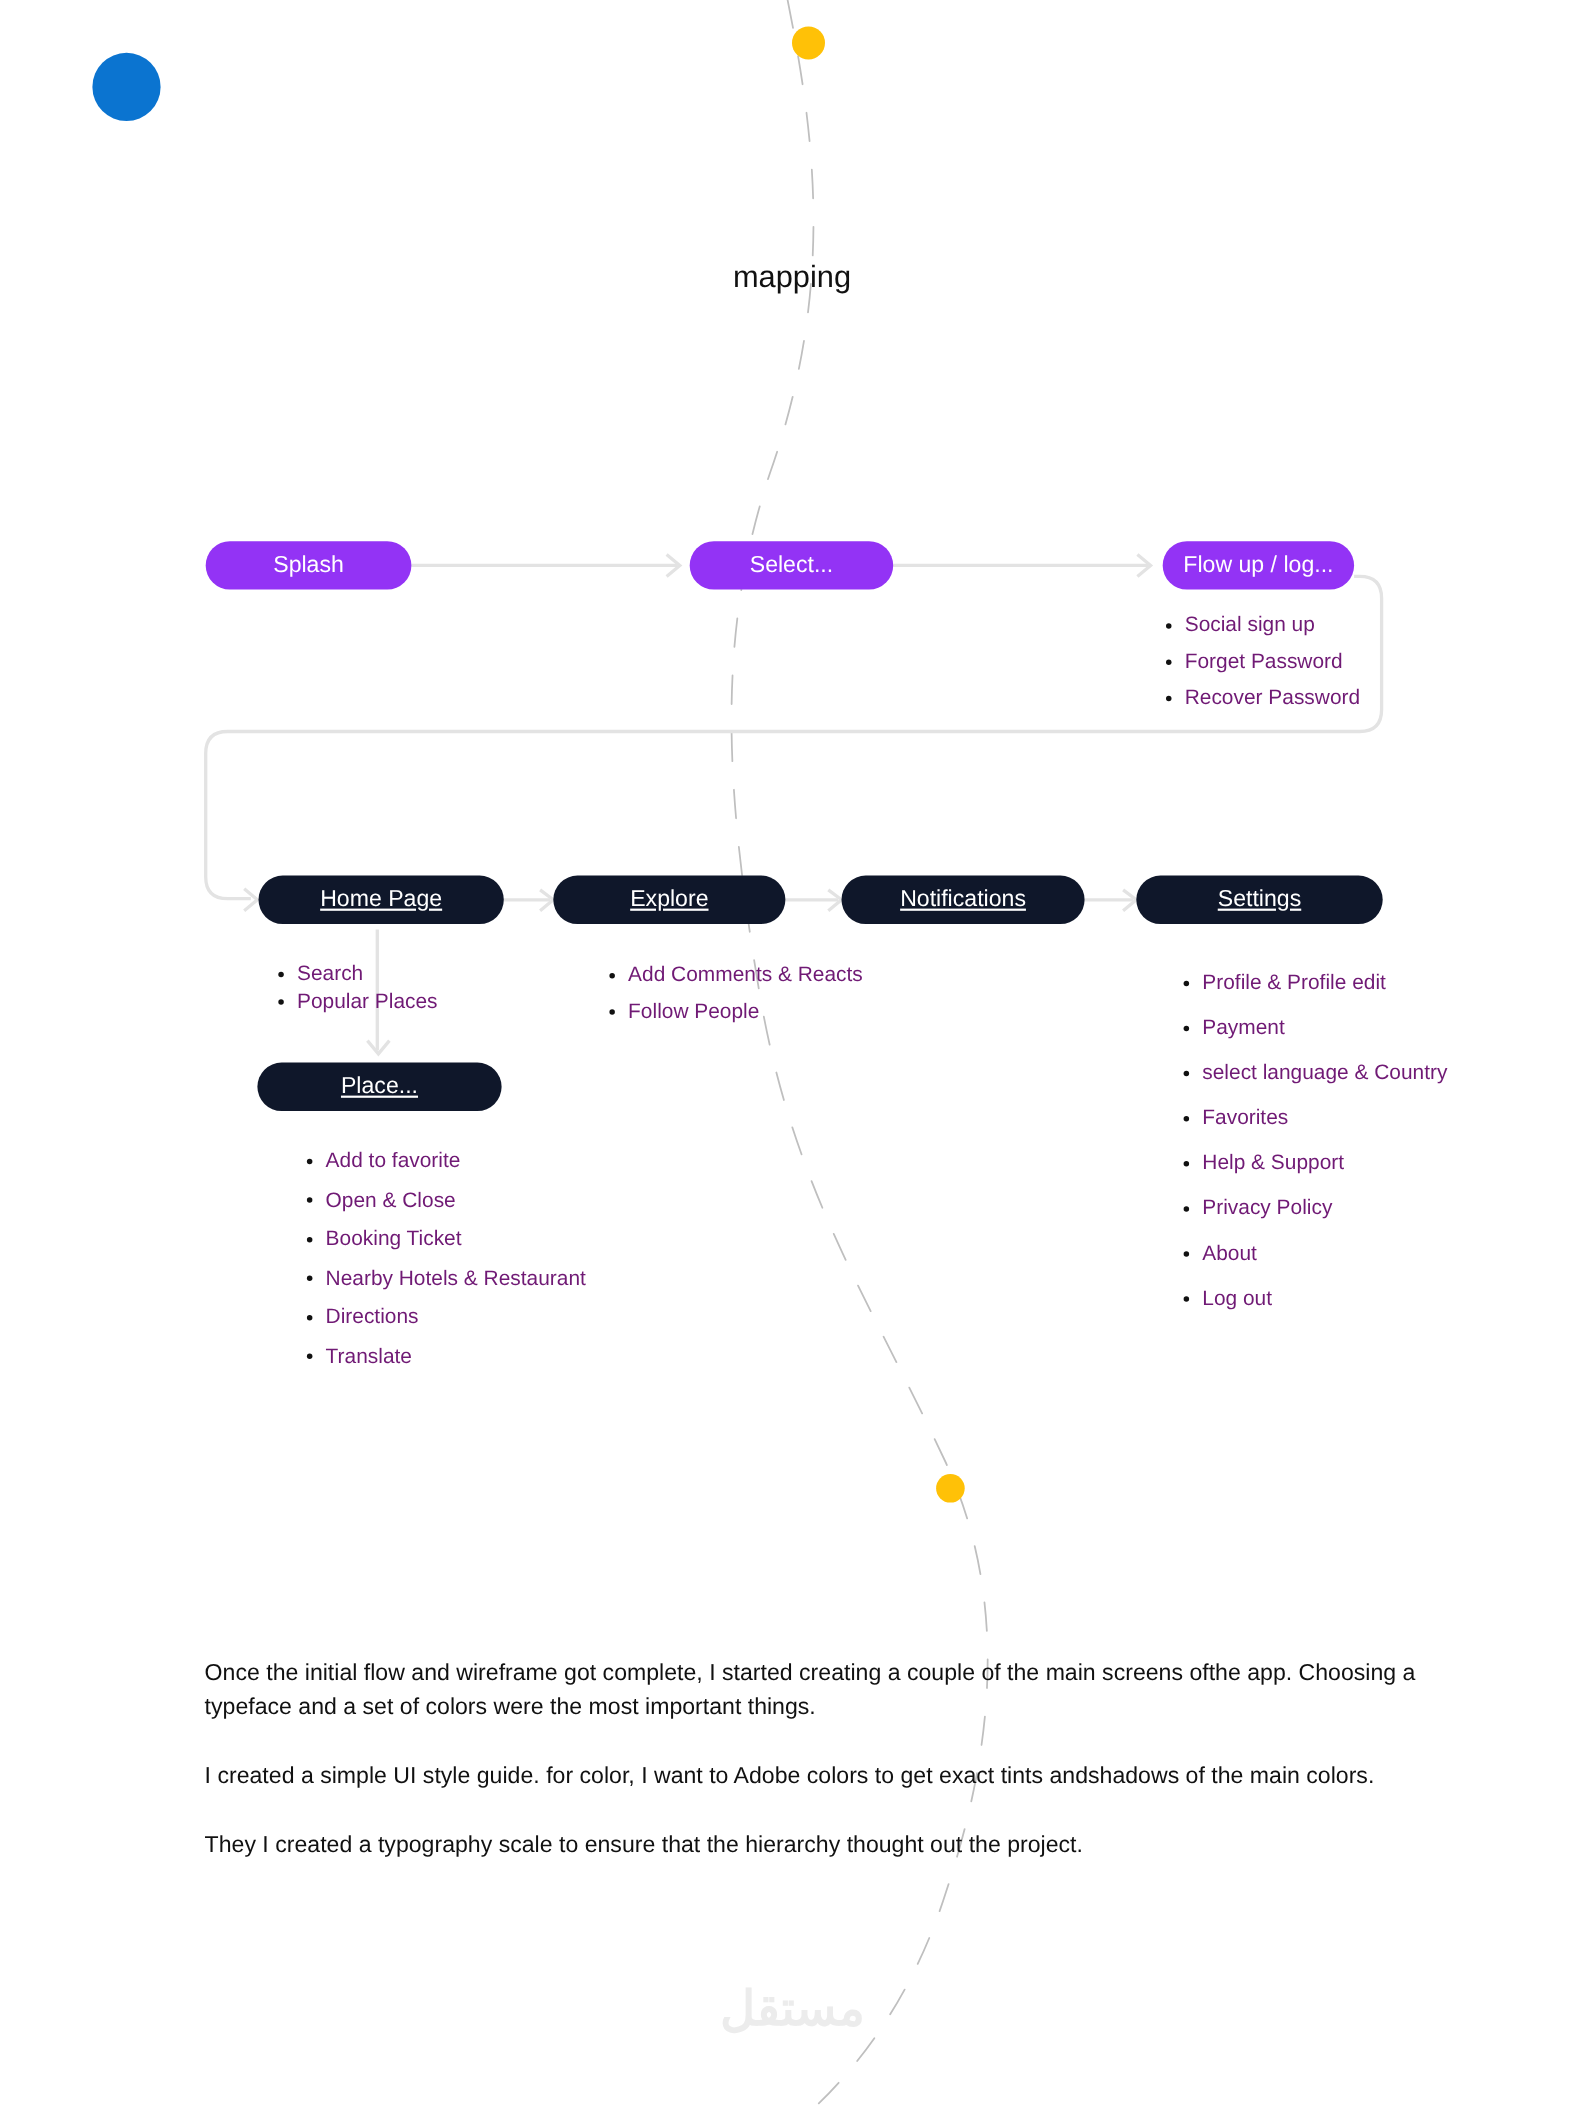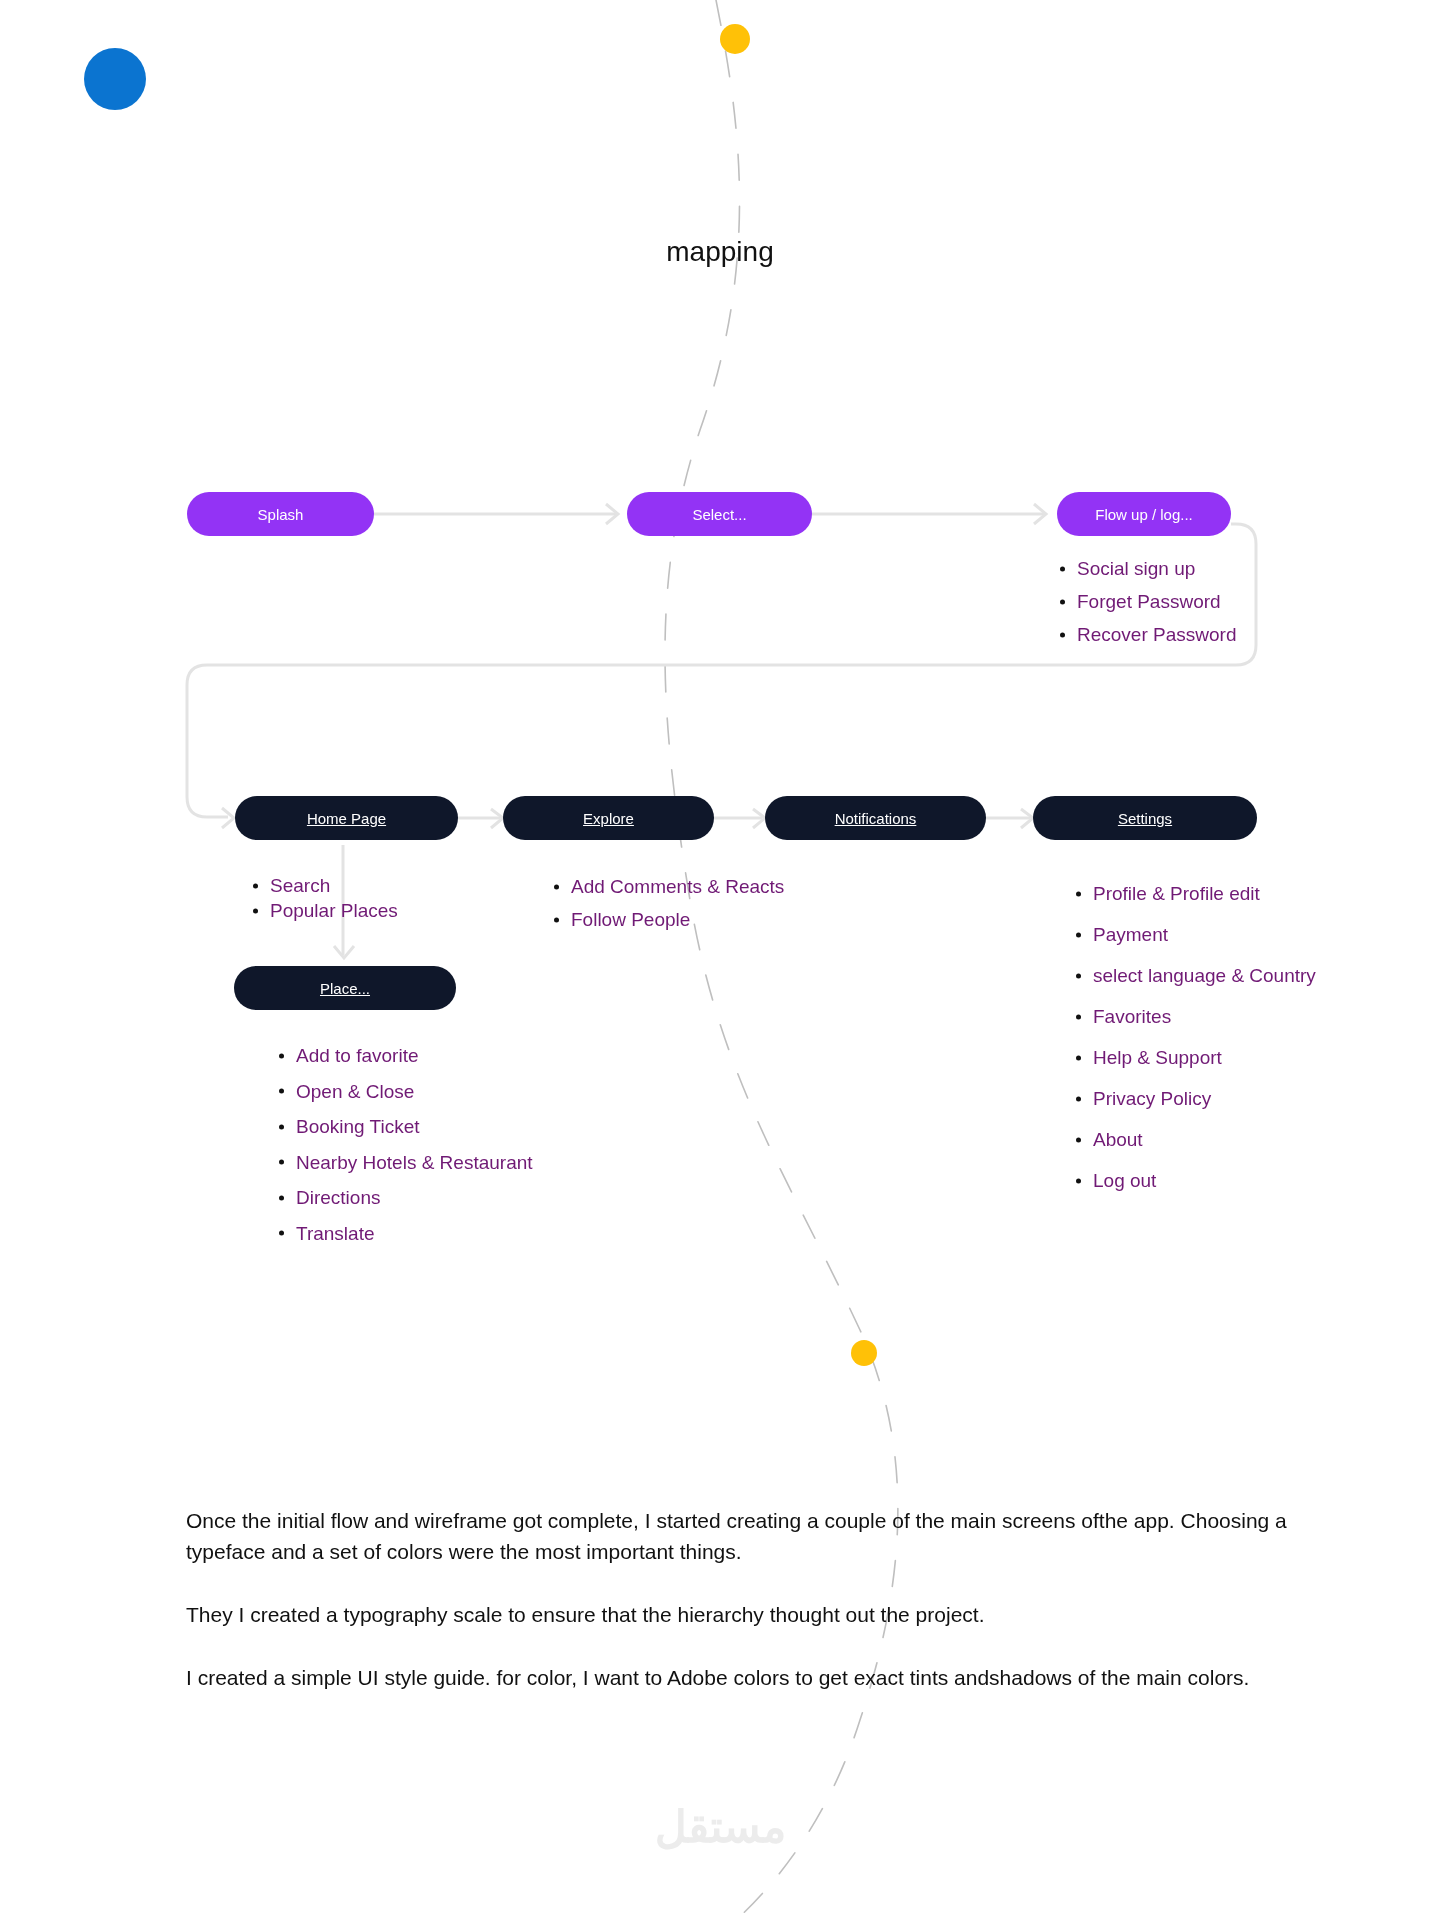--- a/index.html
+++ b/index.html
@@ -72,21 +72,21 @@
 
   
   .node {
     position: absolute;
     height: 44px;
     border-radius: 22px;
     display: flex;
     align-items: center;
     justify-content: center;
     color: #ffffff;
-    font-size: 15px;
+    font-size: 21px;
     font-weight: 400;
     white-space: nowrap;
     z-index: 4;
     box-sizing: border-box;
     padding: 0 14px;
     text-align: center;
   }
   .node.purple { background: #9333f5; }
   .node.blue   { background: #0f172a; text-decoration: underline; }
 
@@ -275,19 +275,19 @@
   <li style="line-height:35.5px;">Add to favorite</li>
   <li style="line-height:35.5px;">Open &amp; Close</li>
   <li style="line-height:35.5px;">Booking Ticket</li>
   <li style="line-height:35.5px;">Nearby Hotels &amp; Restaurant</li>
   <li style="line-height:35.5px;">Directions</li>
   <li style="line-height:35.5px;">Translate</li>
 </ul>
 
 <div id="paragraphs">
   <p>Once the initial flow and wireframe got complete, I started creating a couple of the main screens ofthe app. Choosing a typeface and a set of colors were the most important things.</p>
+  <p>I created a simple UI style guide. for color, I want to Adobe colors to get exact tints andshadows of the main colors.</p>
   <p>They I created a typography scale to ensure that the hierarchy thought out the project.</p>
-  <p>I created a simple UI style guide. for color, I want to Adobe colors to get exact tints andshadows of the main colors.</p>
 </div>
 
 <div id="watermark">
   <span class="wm-ar">مستقل</span>
 </div>
 
 </body></html>

